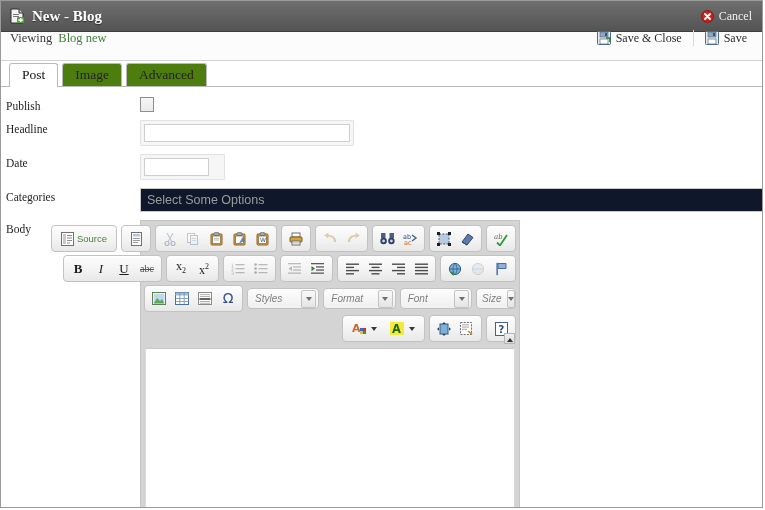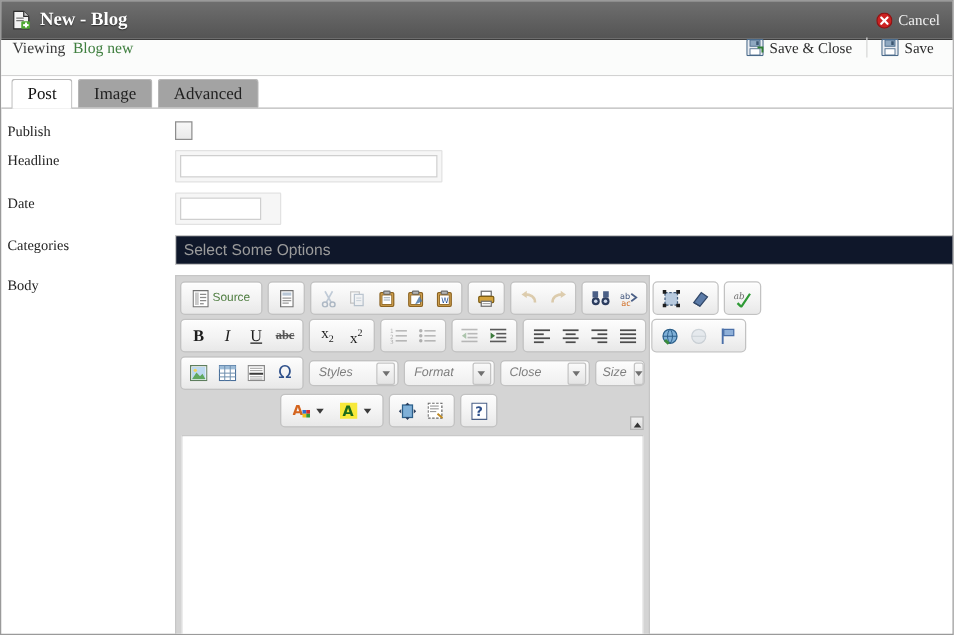--- a/index.html
+++ b/index.html
@@ -70,21 +70,21 @@
     background:#ffffff;
     box-sizing:border-box;
   }
   .tab{
     font-size:13.5px;
     font-family:"Liberation Serif",serif;
     padding:3px 12px 4px 12px;
     border:1px solid #b9b9b9;
     border-bottom:none;
     border-radius:3px 3px 0 0;
-    background:#a3a3a3;
+    background:#4d7c0f;
     color:#222;
     margin-right:4px;
     position:relative;
     cursor:pointer;
     line-height:15px;
   }
   .tab.active{
     background:#ffffff;
     color:#111;
     margin-bottom:-1px;
@@ -175,20 +175,21 @@
   }
   .tb{
     padding:4px 3px 3px 3px;
     position:relative;
   }
   .tb-row{
     display:flex;align-items:center;
     gap:4px;
     margin-bottom:3px;
     flex-wrap:nowrap;
+    justify-content:flex-end;
   }
   .tb-row.r4{padding-left:80px;}
   .grp{
     display:flex;align-items:center;
     background:linear-gradient(to bottom,#fdfdfd 0%,#f3f3f3 55%,#e8e8e8 100%);
     border:1px solid #c2c2c2;
     border-radius:4px;
     padding:2px 3px;
     gap:1px;
     box-shadow:0 1px 0 rgba(255,255,255,.7) inset;
@@ -214,21 +215,21 @@
     border-top:4px solid #3a3a3a;
     margin-left:2px;
   }
   .txt-ico{
     font-family:"Liberation Serif",serif;
     font-size:13px;color:#1d1d1d;line-height:13px;
   }
   .txt-ico.b{font-weight:bold;}
   .txt-ico.i{font-style:italic;}
   .txt-ico.u{text-decoration:underline;}
-  .txt-ico.s{text-decoration:line-through;font-size:10px;color:#555;font-weight:bold;}
+  .txt-ico.s{text-decoration:line-through;font-size:10px;color:#555;}
   .sub{font-size:12px;}
   .sub sub,.sub sup{font-size:8px;}
 
   .combo{
     display:flex;align-items:center;
     justify-content:space-between;
     background:linear-gradient(to bottom,#fdfdfd,#efefef);
     border:1px solid #c2c2c2;
     border-radius:4px;
     height:21px;
@@ -705,21 +706,21 @@
                     <i></i>
                   </span>
               </div>
               <div class="combo format">
                 <span class="c-lbl">Format</span>
                 <span class="c-btn">
                     <i></i>
                   </span>
               </div>
               <div class="combo font">
-                <span class="c-lbl">Close</span>
+                <span class="c-lbl">Font</span>
                 <span class="c-btn">
                     <i></i>
                   </span>
               </div>
               <div class="combo size">
                 <span class="c-lbl">Size</span>
                 <span class="c-btn">
                     <i></i>
                   </span>
               </div>

